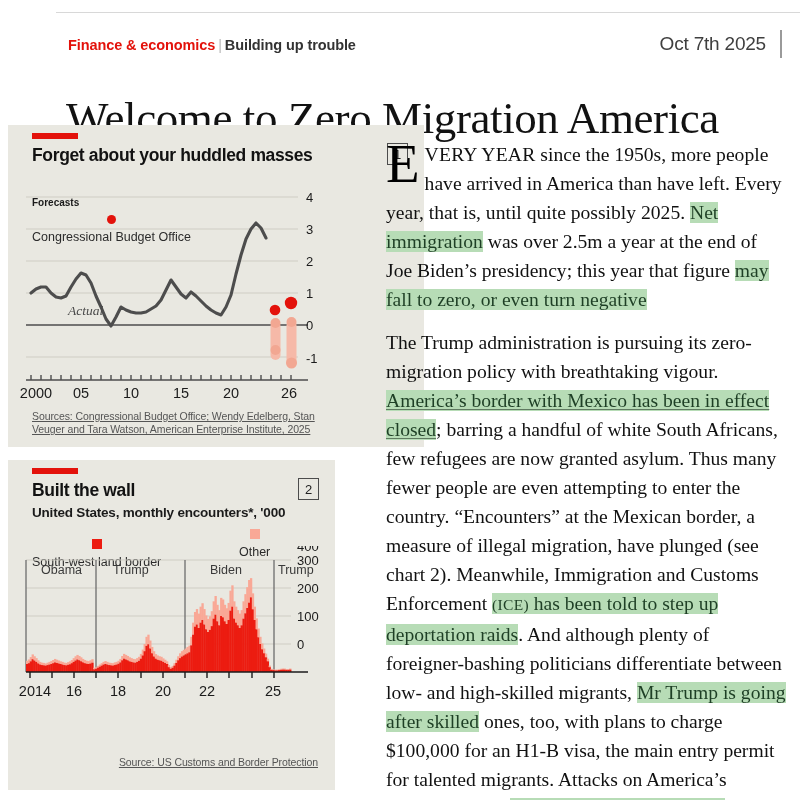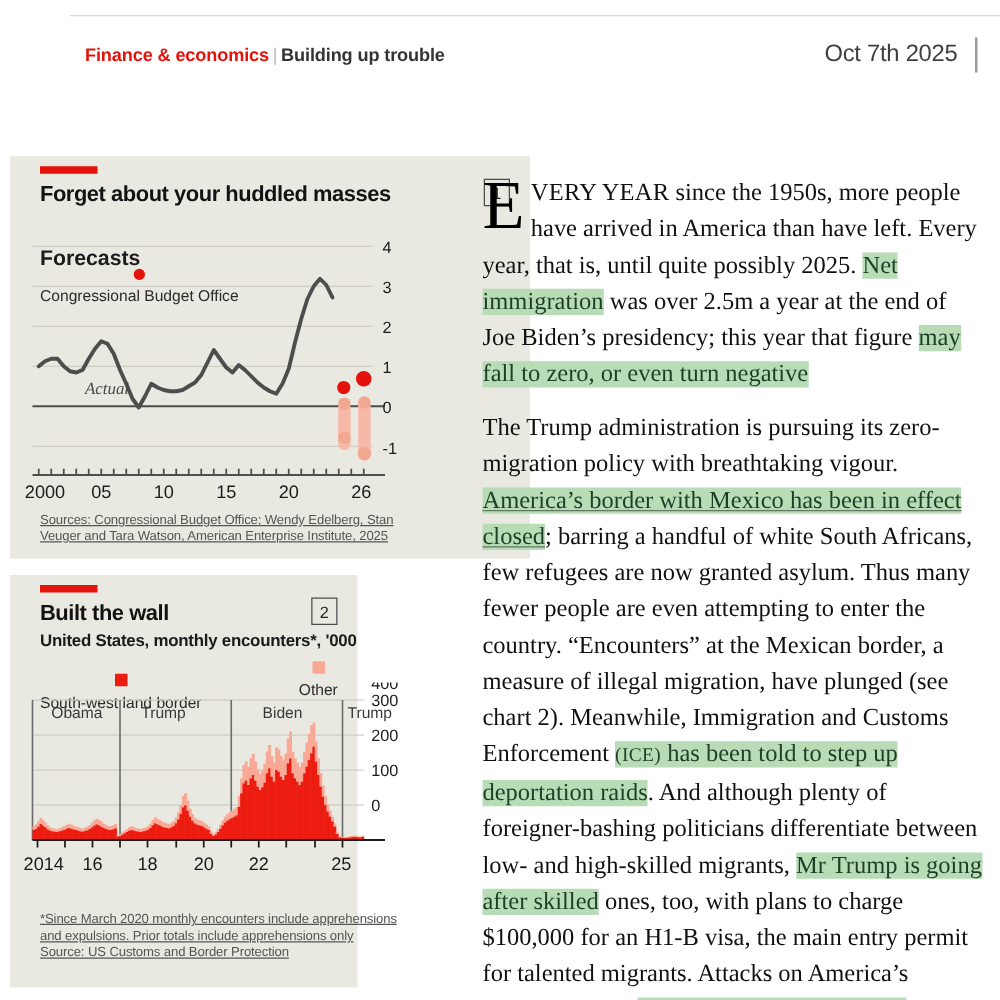--- a/index.html
+++ b/index.html
@@ -23,31 +23,31 @@
   .date-div{position:absolute;right:18px;top:30px;width:1.6px;height:28px;background:#9a9a9a;}
   .headline{
     position:absolute;left:66px;top:62px;width:730px;
     font-family:"Liberation Serif",serif;
     font-size:45px;font-weight:400;color:#121212;letter-spacing:-0.4px;white-space:nowrap;
   }
 
   
   .panel{position:absolute;background:#e9e8e1;}
   #panel1{left:8px;top:125px;width:394px;height:322px;padding-left:22px;}
-  #panel2{left:8px;top:460px;width:278px;height:330px;}
+  #panel2{left:8px;top:460px;width:327px;height:330px;}
   .red-tab{position:absolute;left:24px;top:8px;width:46px;height:6px;background:#e3120b;}
   .ch-title{position:absolute;left:24px;top:20px;font-size:17.5px;font-weight:700;color:#121212;letter-spacing:-0.35px;white-space:nowrap;}
   .ch-num{
     position:absolute;right:16px;top:18px;width:19px;height:20px;
     border:1.2px solid #4c4c4c;color:#222;font-size:13px;
     display:flex;align-items:center;justify-content:center;
   }
   .ch-sub{position:absolute;left:24px;top:45px;font-size:13.5px;font-weight:700;color:#1b1b1b;letter-spacing:-0.2px;white-space:nowrap;}
 
-  .legend-head{position:absolute;left:24px;top:72px;font-size:17px;font-weight:700;color:#1b1b1b;}
+  .legend-head{position:absolute;left:24px;top:72px;font-size:10px;font-weight:700;color:#1b1b1b;}
   .lg-row{position:absolute;left:24px;font-size:12.5px;color:#2b2b2b;white-space:nowrap;display:flex;align-items:center;gap:6px;flex-direction:column;}
   .lg-dot{width:9px;height:9px;border-radius:50%;display:inline-block;flex:none;}
   .lg-sq{width:10px;height:10px;display:inline-block;flex:none;}
 
   .src{
     position:absolute;left:24px;font-size:10.5px;line-height:13px;color:#555;width:286px;letter-spacing:-0.1px;text-decoration:underline;
   }
 
   svg{display:block;}
   .plot{position:absolute;}
@@ -74,20 +74,21 @@
 
 <div class="page">
 
   <div class="top-rule"></div>
 
   <div class="kicker">
     <span class="sec">Finance &amp; economics</span><span class="bar">|</span><span class="fly">Building up trouble</span>
   </div>
   <div class="date">Oct 7th 2025</div>
   <div class="date-div"></div>
+  <h1 class="headline">Welcome to Zero Migration America</h1>
 
   <div class="panel" id="panel1">
     <div class="red-tab"></div>
     <div class="ch-title">Forget about your huddled masses</div>
     <div class="ch-num">1</div>
 
     <div class="legend-head">Forecasts</div>
     <div class="lg-row" style="top:90px;">
       <span class="lg-dot" style="background:#e3120b;"></span>
       <span>Congressional Budget Office</span>
@@ -530,22 +531,21 @@
         <g font-family="Liberation Sans, sans-serif" font-size="13" fill="#1b1b1b" text-anchor="start">
           <text x="289" y="5">400</text>
           <text x="289" y="19">300</text>
           <text x="289" y="47">200</text>
           <text x="289" y="75">100</text>
           <text x="289" y="103">0</text>
         </g>
       </svg>
     </div>
 
-    <div class="src" style="top:268px;line-height:14px;">*Since March 2020 monthly encounters include apprehensions and expulsions. Prior totals include apprehensions only</div>
-    <div class="src" style="top:296px;">Source: US Customs and Border Protection</div>
+    <div class="src" style="top:296px;text-align:right;">Source: US Customs and Border Protection</div>
   </div>
 
   <div class="article" id="article-body">
       <p><span class="dropcap">E</span><span class="sc">VERY YEAR</span><span> since the 1950s, more people have arrived in America than have left. Every year, that is, until quite possibly 2025. </span><span class="hl">Net immigration</span><span> was over 2.5m a year at the end of Joe Biden’s presidency; this year that figure </span><span class="hl">may fall to zero, or even turn negative</span></p>
       <p><span>The Trump administration is pursuing its zero-migration policy with breathtaking vigour. </span><span class="hl lnk">America’s border with Mexico has been in effect closed</span><span>; barring a handful of white South Africans, few refugees are now granted asylum. Thus many fewer people are even attempting to enter the country. “Encounters” at the Mexican border, a measure of illegal migration, have plunged (see chart 2). Meanwhile, Immigration and Customs Enforcement </span><span class="hl"><span class="smallcap">(ICE)</span> has been told to step up deportation raids</span><span>. And although plenty of foreigner-bashing politicians differentiate between low- and high-skilled migrants, </span><span class="hl">Mr Trump is going after skilled</span><span> ones, too, with plans to charge $100,000 for an H1-B visa, the main entry permit for talented migrants. Attacks on America’s universities are </span><span class="hl">scaring off foreign students</span></p>
     </div>
 
 </div>
 
 </body></html>

